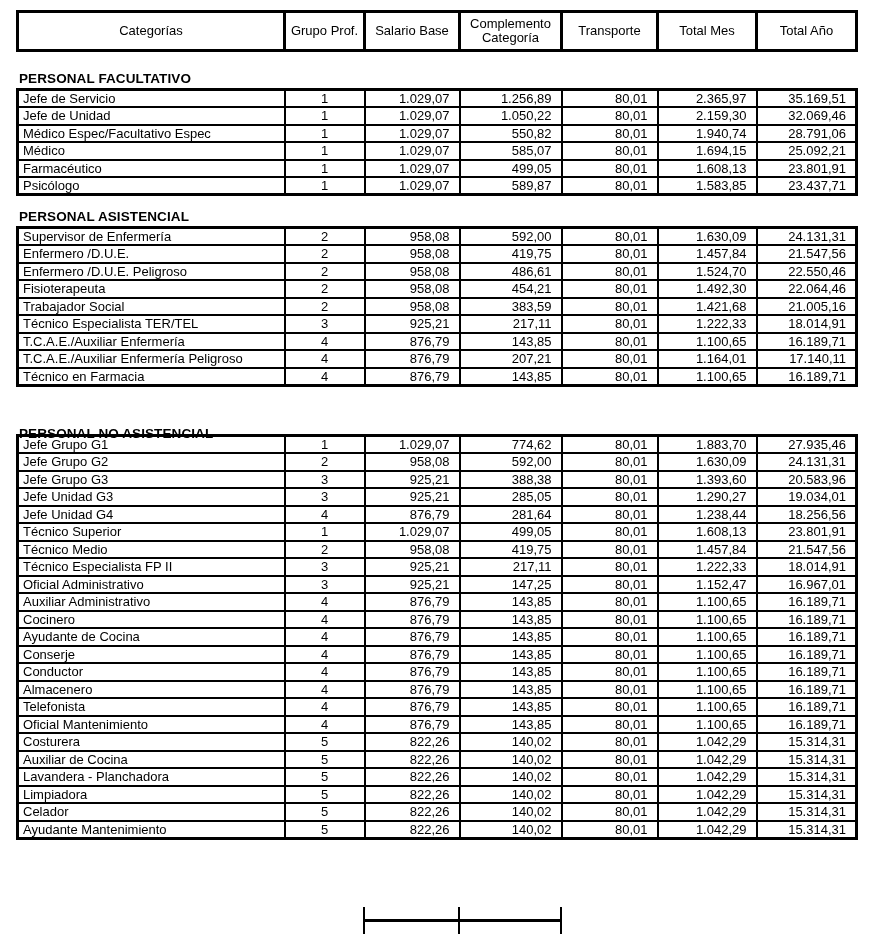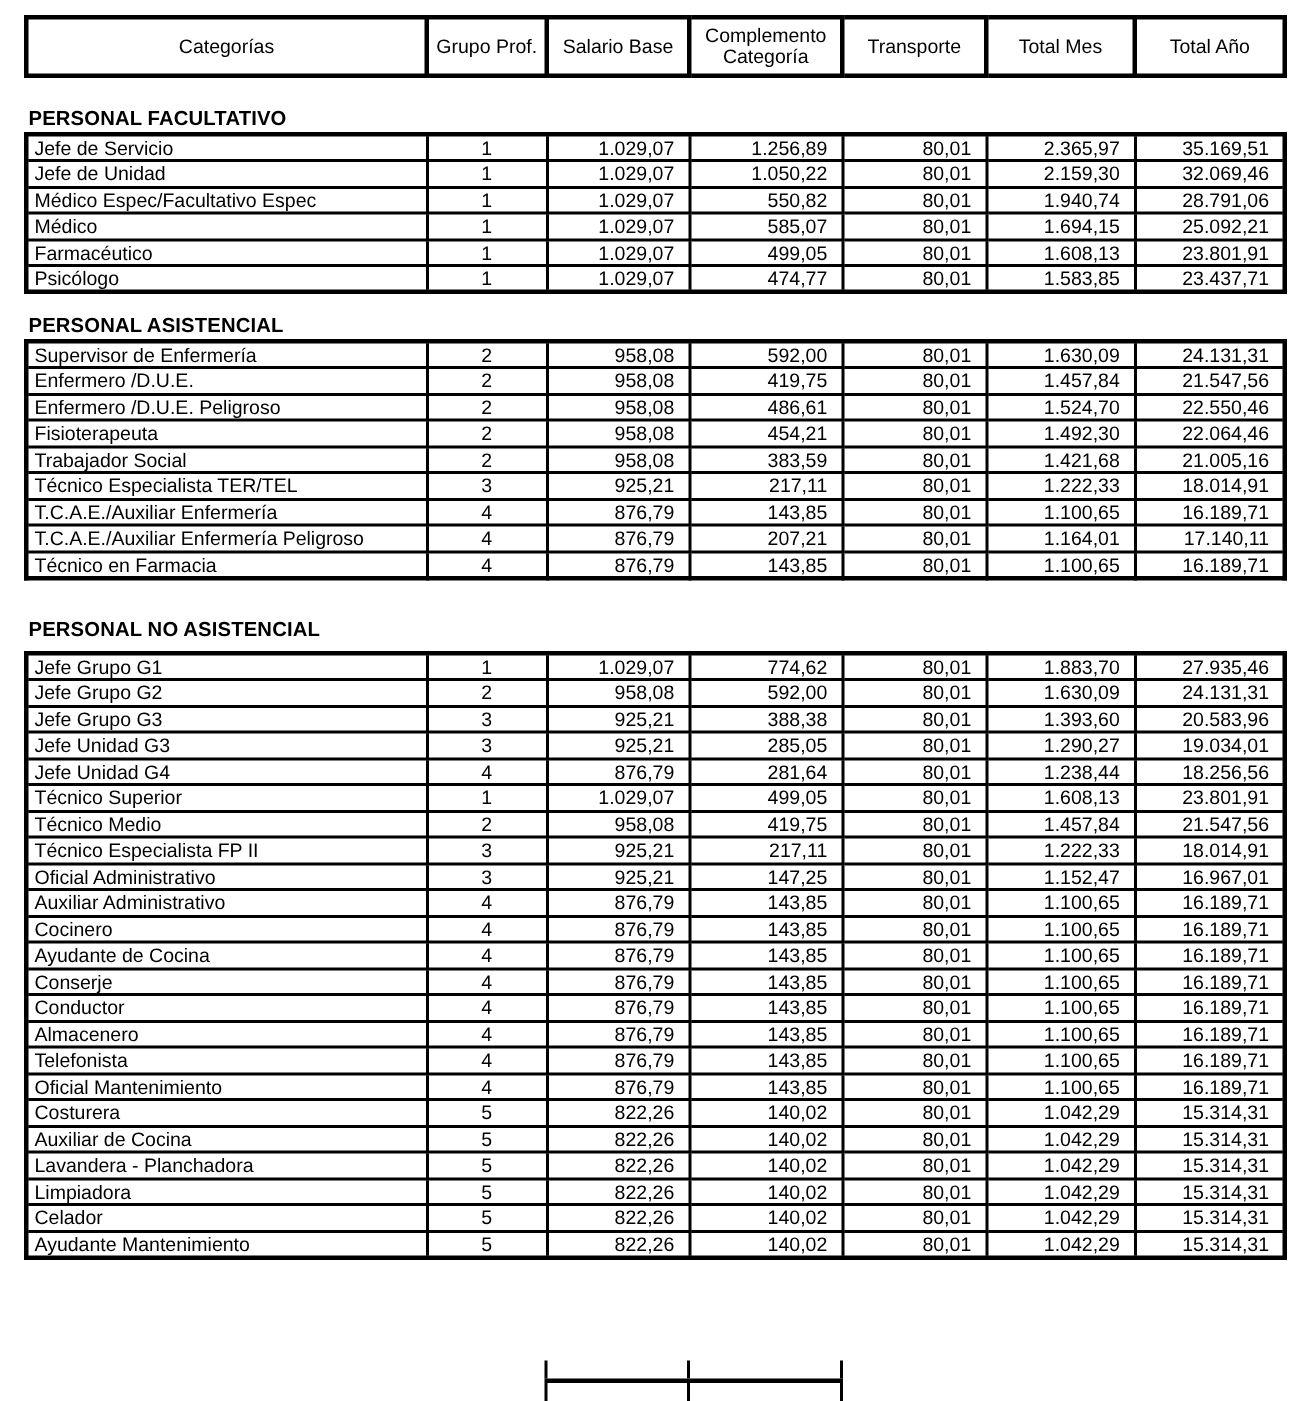--- a/index.html
+++ b/index.html
@@ -156,21 +156,21 @@
             <td class="num">1.029,07</td>
             <td class="num">499,05</td>
             <td class="num">80,01</td>
             <td class="num">1.608,13</td>
             <td class="num">23.801,91</td>
           </tr>
           <tr>
             <td class="cat">Psicólogo</td>
             <td class="grp">1</td>
             <td class="num">1.029,07</td>
-            <td class="num">474,77</td>
+            <td class="num">589,87</td>
             <td class="num">80,01</td>
             <td class="num">1.583,85</td>
             <td class="num">23.437,71</td>
           </tr>
         </tbody>
       </table>
       <div class="section-heading" style="top: 209px;">PERSONAL ASISTENCIAL</div>
       <table class="section-table" style="top: 226px;">
         <colgroup>
           <col style="width: 267px;">
@@ -258,21 +258,21 @@
             <td class="cat">Técnico en Farmacia</td>
             <td class="grp">4</td>
             <td class="num">876,79</td>
             <td class="num">143,85</td>
             <td class="num">80,01</td>
             <td class="num">1.100,65</td>
             <td class="num">16.189,71</td>
           </tr>
         </tbody>
       </table>
-      <div class="section-heading" style="top: 412px; text-align: center;">PERSONAL NO ASISTENCIAL</div>
+      <div class="section-heading" style="top: 426px; text-align: center;">PERSONAL NO ASISTENCIAL</div>
       <table class="section-table" style="top: 434px;">
         <colgroup>
           <col style="width: 267px;">
           <col style="width: 80px;">
           <col style="width: 95px;">
           <col style="width: 102px;">
           <col style="width: 96px;">
           <col style="width: 99px;">
           <col style="width: 100px;">
         </colgroup>

